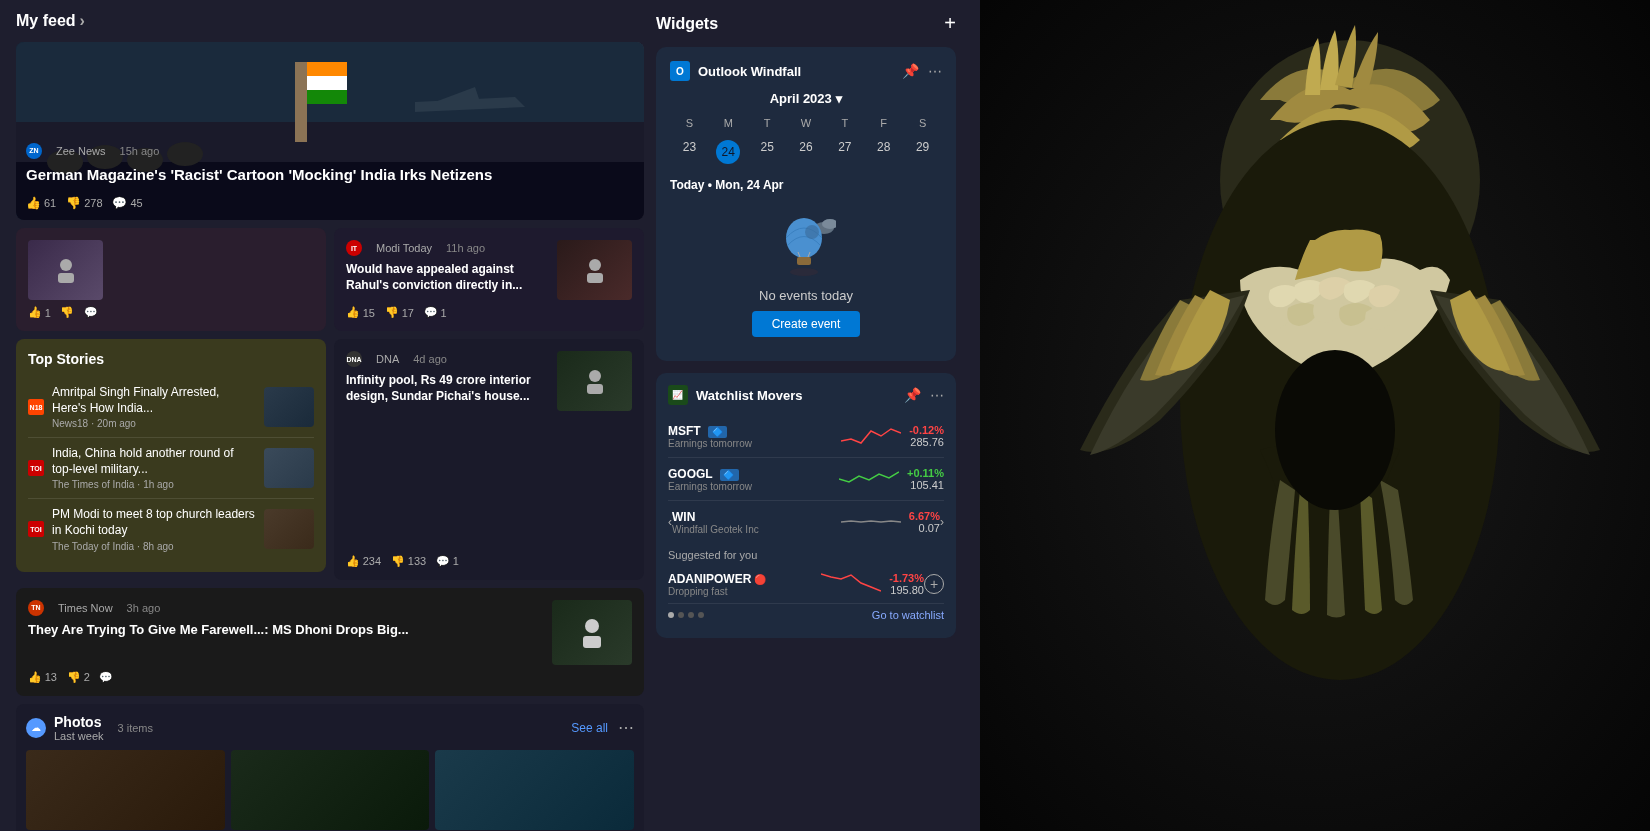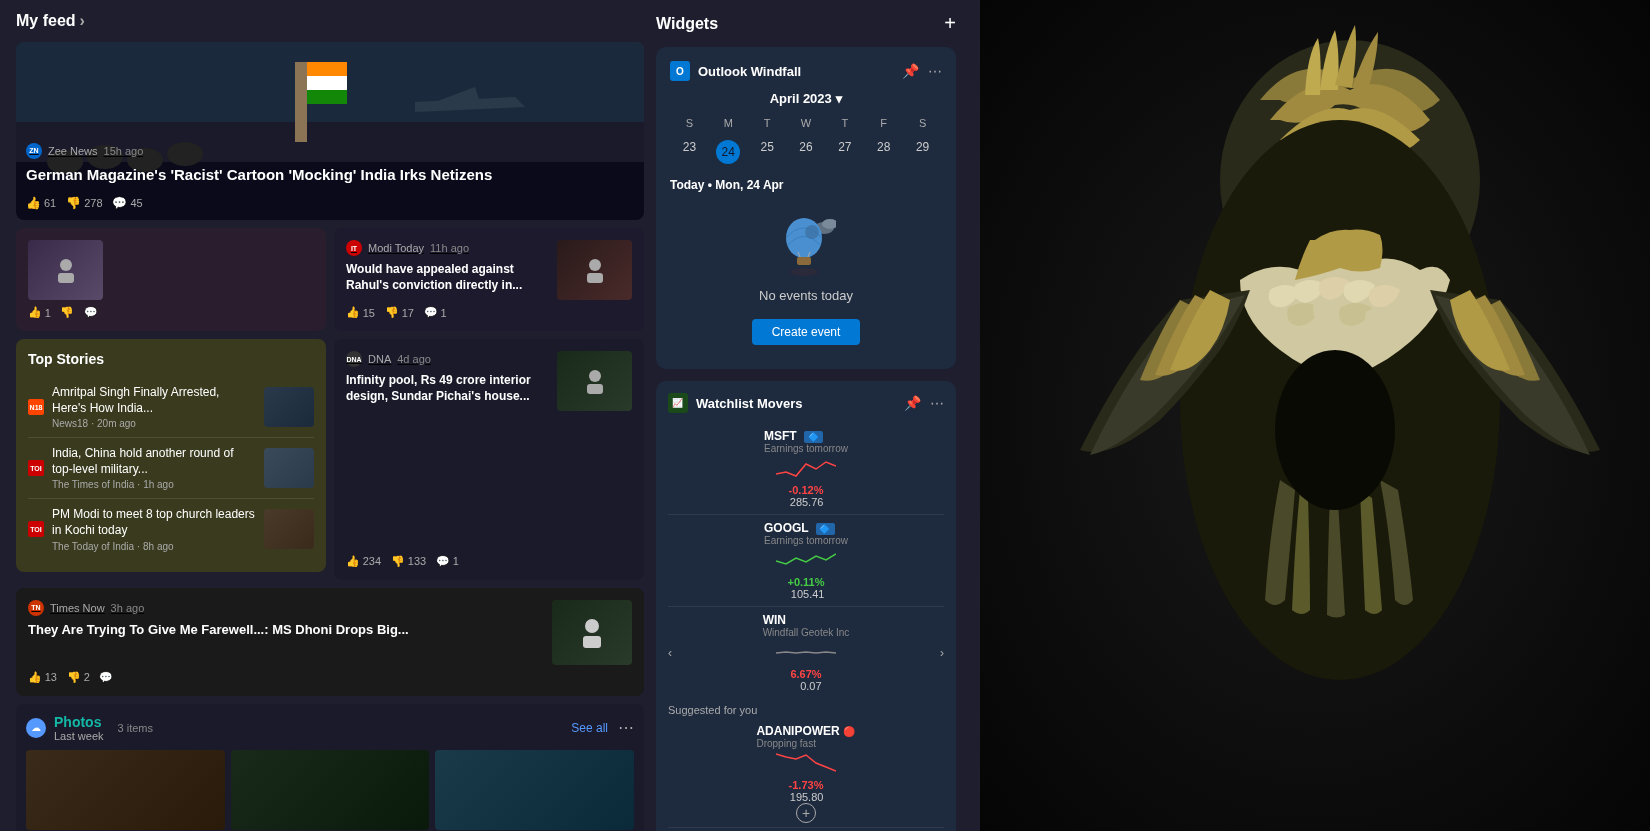--- a/index.html
+++ b/index.html
@@ -110,23 +110,22 @@
       width: 80px;
       height: 80px;
       border-radius: 4px;
       flex-shrink: 0;
       object-fit: cover;
     }
 
     .source-row {
       display: flex;
       align-items: center;
-      gap: 6px;
+      gap: 14px;
       margin-bottom: 6px;
-      text-decoration: underline;
     }
 
     .source-logo {
       width: 16px;
       height: 16px;
       border-radius: 50%;
       background: #ff4444;
       flex-shrink: 0;
       display: flex;
       align-items: center;
@@ -263,21 +262,21 @@
       border-radius: 50%;
       background: #5599ff;
       display: flex;
       align-items: center;
       justify-content: center;
       font-size: 10px;
       color: #fff;
     }
 
     .photos-title {
-      color: #14b8a6;
+      color: #ffffff;
       font-size: 14px;
       font-weight: 600;
     }
 
     .photos-subtitle {
       color: #aaa;
       font-size: 11px;
     }
 
     .see-all {
@@ -421,40 +420,39 @@
 
     .balloon-icon {
       width: 60px;
       height: 70px;
       margin-bottom: 8px;
     }
 
     .no-events-text {
       color: #ccc;
       font-size: 13px;
-      margin-bottom: 16px;
+      margin-bottom: 8px;
     }
 
     .create-event-btn {
       background: #0078d4;
       color: #fff;
       border: none;
       border-radius: 4px;
       padding: 6px 20px;
       font-size: 12px;
       cursor: pointer;
     }
 
     
     .watchlist-row {
       display: flex;
       align-items: center;
       padding: 6px 0;
       border-bottom: 1px solid rgba(255,255,255,0.08);
-      flex-direction: column;
     }
 
     .watchlist-row:last-child {
       border-bottom: none;
     }
 
     .stock-info {
       flex: 1;
     }
 

